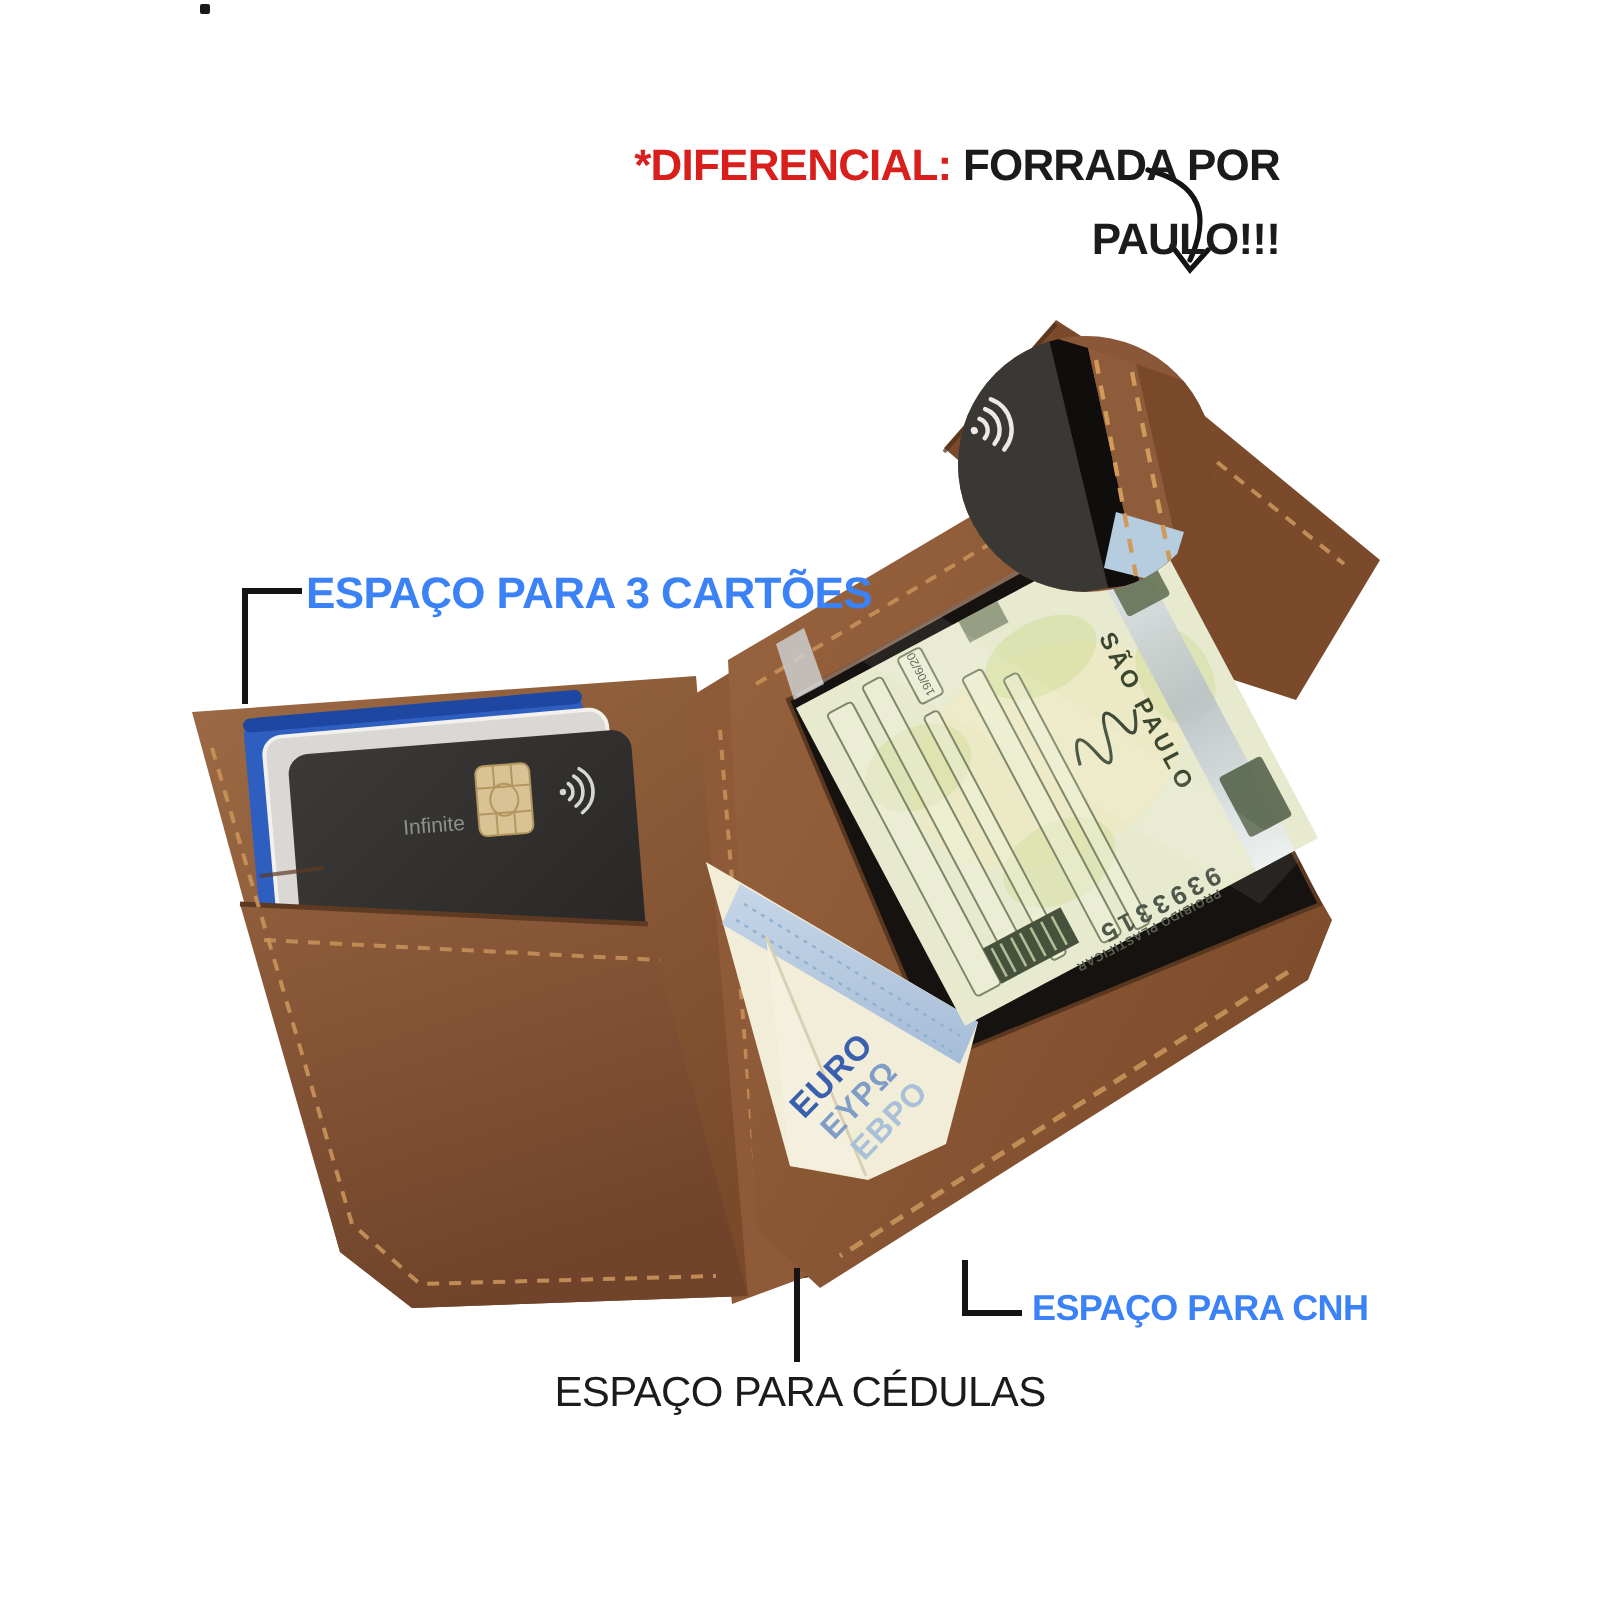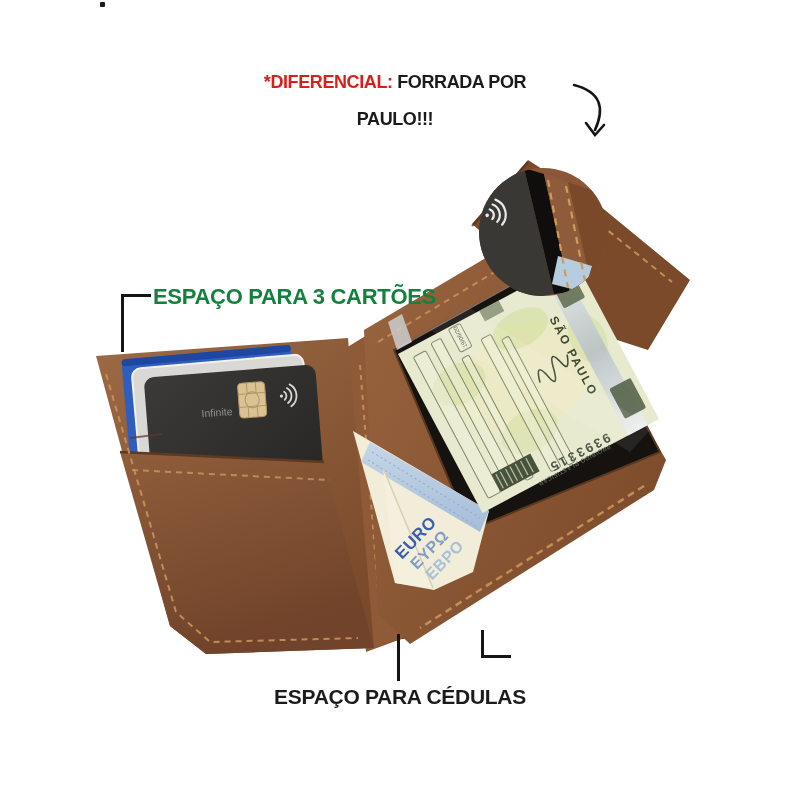--- a/index.html
+++ b/index.html
@@ -1,26 +1,26 @@
 <!DOCTYPE html>
 <html><head>
 <meta charset="utf-8">
 <style>
   html,body{margin:0;padding:0;background:#ffffff;}
   .stage{position:relative;width:800px;height:800px;background:#ffffff;overflow:hidden;
          font-family:"Liberation Sans",sans-serif;}
   .art{position:absolute;left:0;top:0;}
-  .caption{position:absolute;font-weight:bold;color:#15803d;letter-spacing:-0.3px;white-space:nowrap;}
-  .title{position:absolute;left:150px;top:64px;width:490px;text-align:center;
-         font-weight:bold;font-size:18px;line-height:37px;color:#1b1b1b;letter-spacing:-0.4px;}
+  .caption{position:absolute;font-weight:bold;color:#3b82f6;letter-spacing:-0.3px;white-space:nowrap;}
+  .title{position:absolute;left:150px;top:64px;width:490px;text-align:right;
+         font-weight:bold;font-size:22px;line-height:37px;color:#1b1b1b;letter-spacing:-0.4px;}
   .title .red{color:#d81f1c;}
   .cards-label{left:153px;top:284px;font-size:22px;}
   .cnh-label{left:516px;top:644px;font-size:18px;}
   .cedulas-label{position:absolute;left:238px;top:685px;width:324px;text-align:center;
-                 font-weight:bold;font-size:21px;color:#1b1b1b;letter-spacing:-0.3px;}
+                 font-weight:normal;font-size:21px;color:#1b1b1b;letter-spacing:-0.3px;}
   .line{position:absolute;background:#141414;}
   .dot-artifact{position:absolute;left:100px;top:2px;width:5px;height:5px;background:#1a1a1a;border-radius:1px;}
 </style>
 </head>
 <body>
 
 <div class="stage">
 
   <svg class="art" width="800" height="800" viewBox="0 0 800 800">
     <defs>
@@ -188,20 +188,21 @@
 
   <div class="title">
     <div><span class="red">*DIFERENCIAL:</span> <span>FORRADA POR</span></div>
     <div>PAULO!!!</div>
   </div>
 
   <div class="caption cards-label">ESPAÇO PARA 3 CARTÕES</div>
   <div class="line" style="left:121px;top:294px;width:30px;height:3px;"></div>
   <div class="line" style="left:121px;top:294px;width:3px;height:58px;"></div>
 
+  <div class="caption cnh-label">ESPAÇO PARA CNH</div>
   <div class="line" style="left:481px;top:630px;width:3px;height:28px;"></div>
   <div class="line" style="left:481px;top:655px;width:30px;height:3px;"></div>
 
   <div class="cedulas-label">ESPAÇO PARA CÉDULAS</div>
   <div class="line" style="left:397px;top:634px;width:3px;height:47px;"></div>
 
   <div class="dot-artifact"></div>
 </div>
 
 </body></html>

